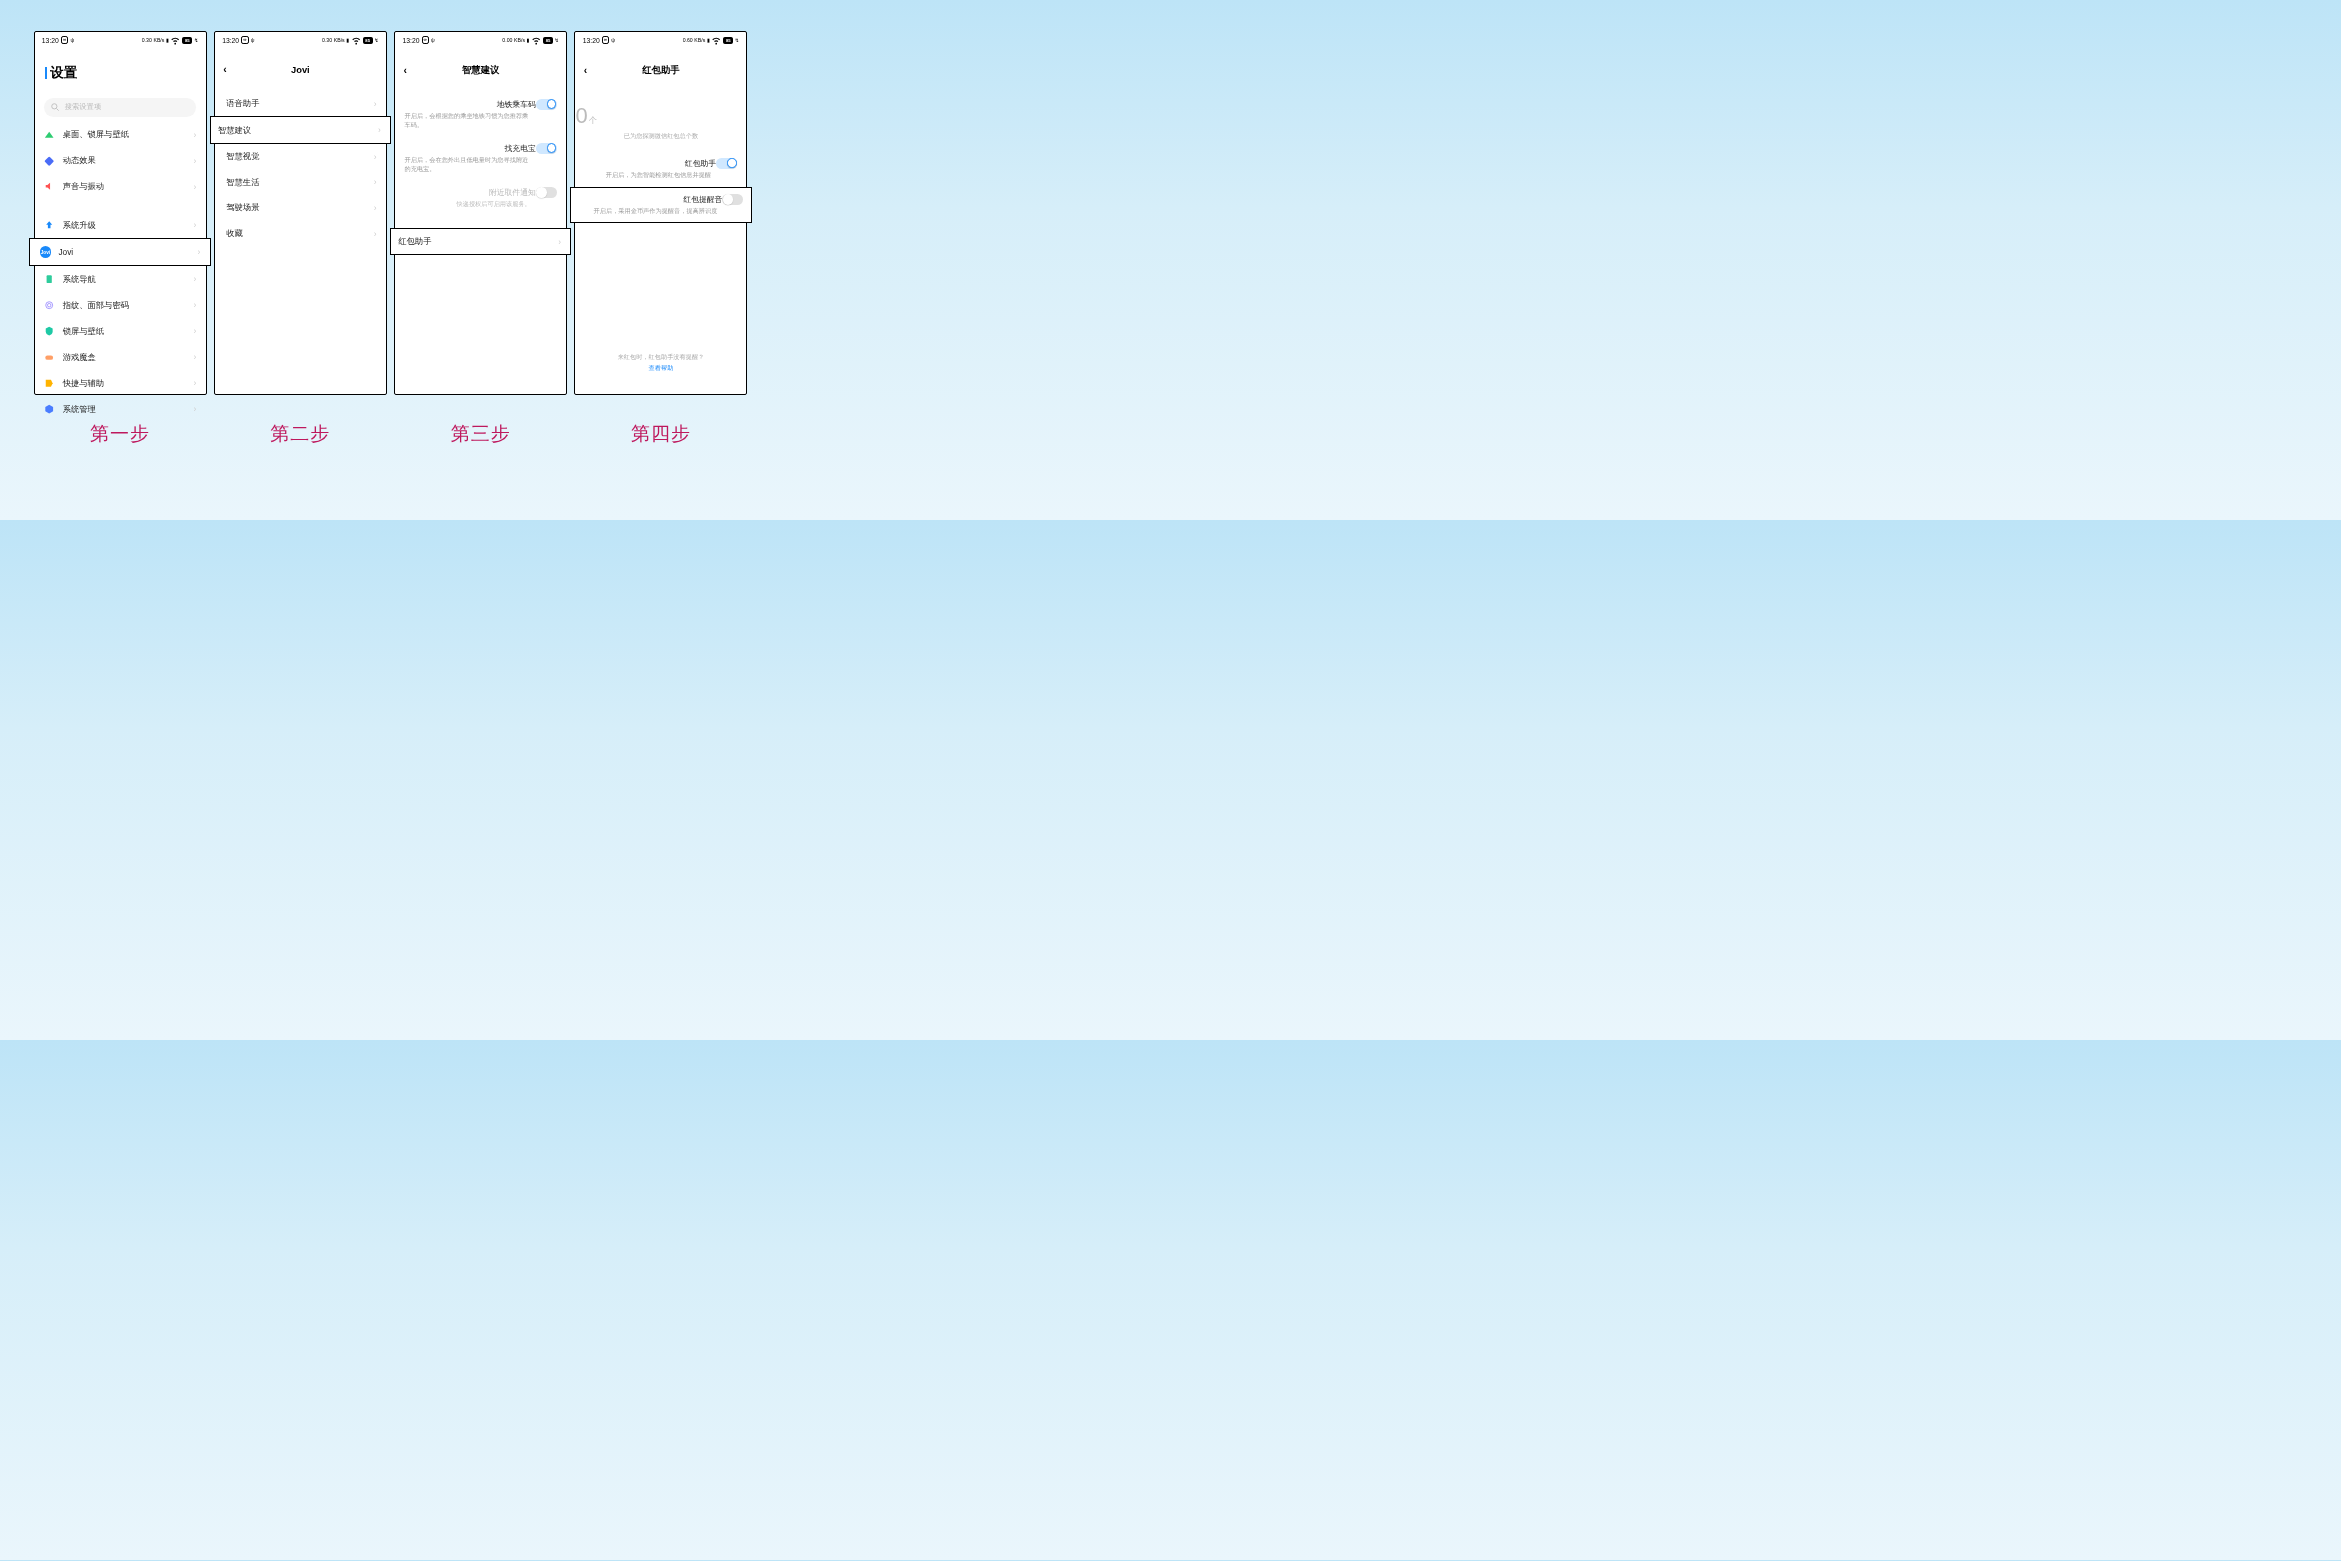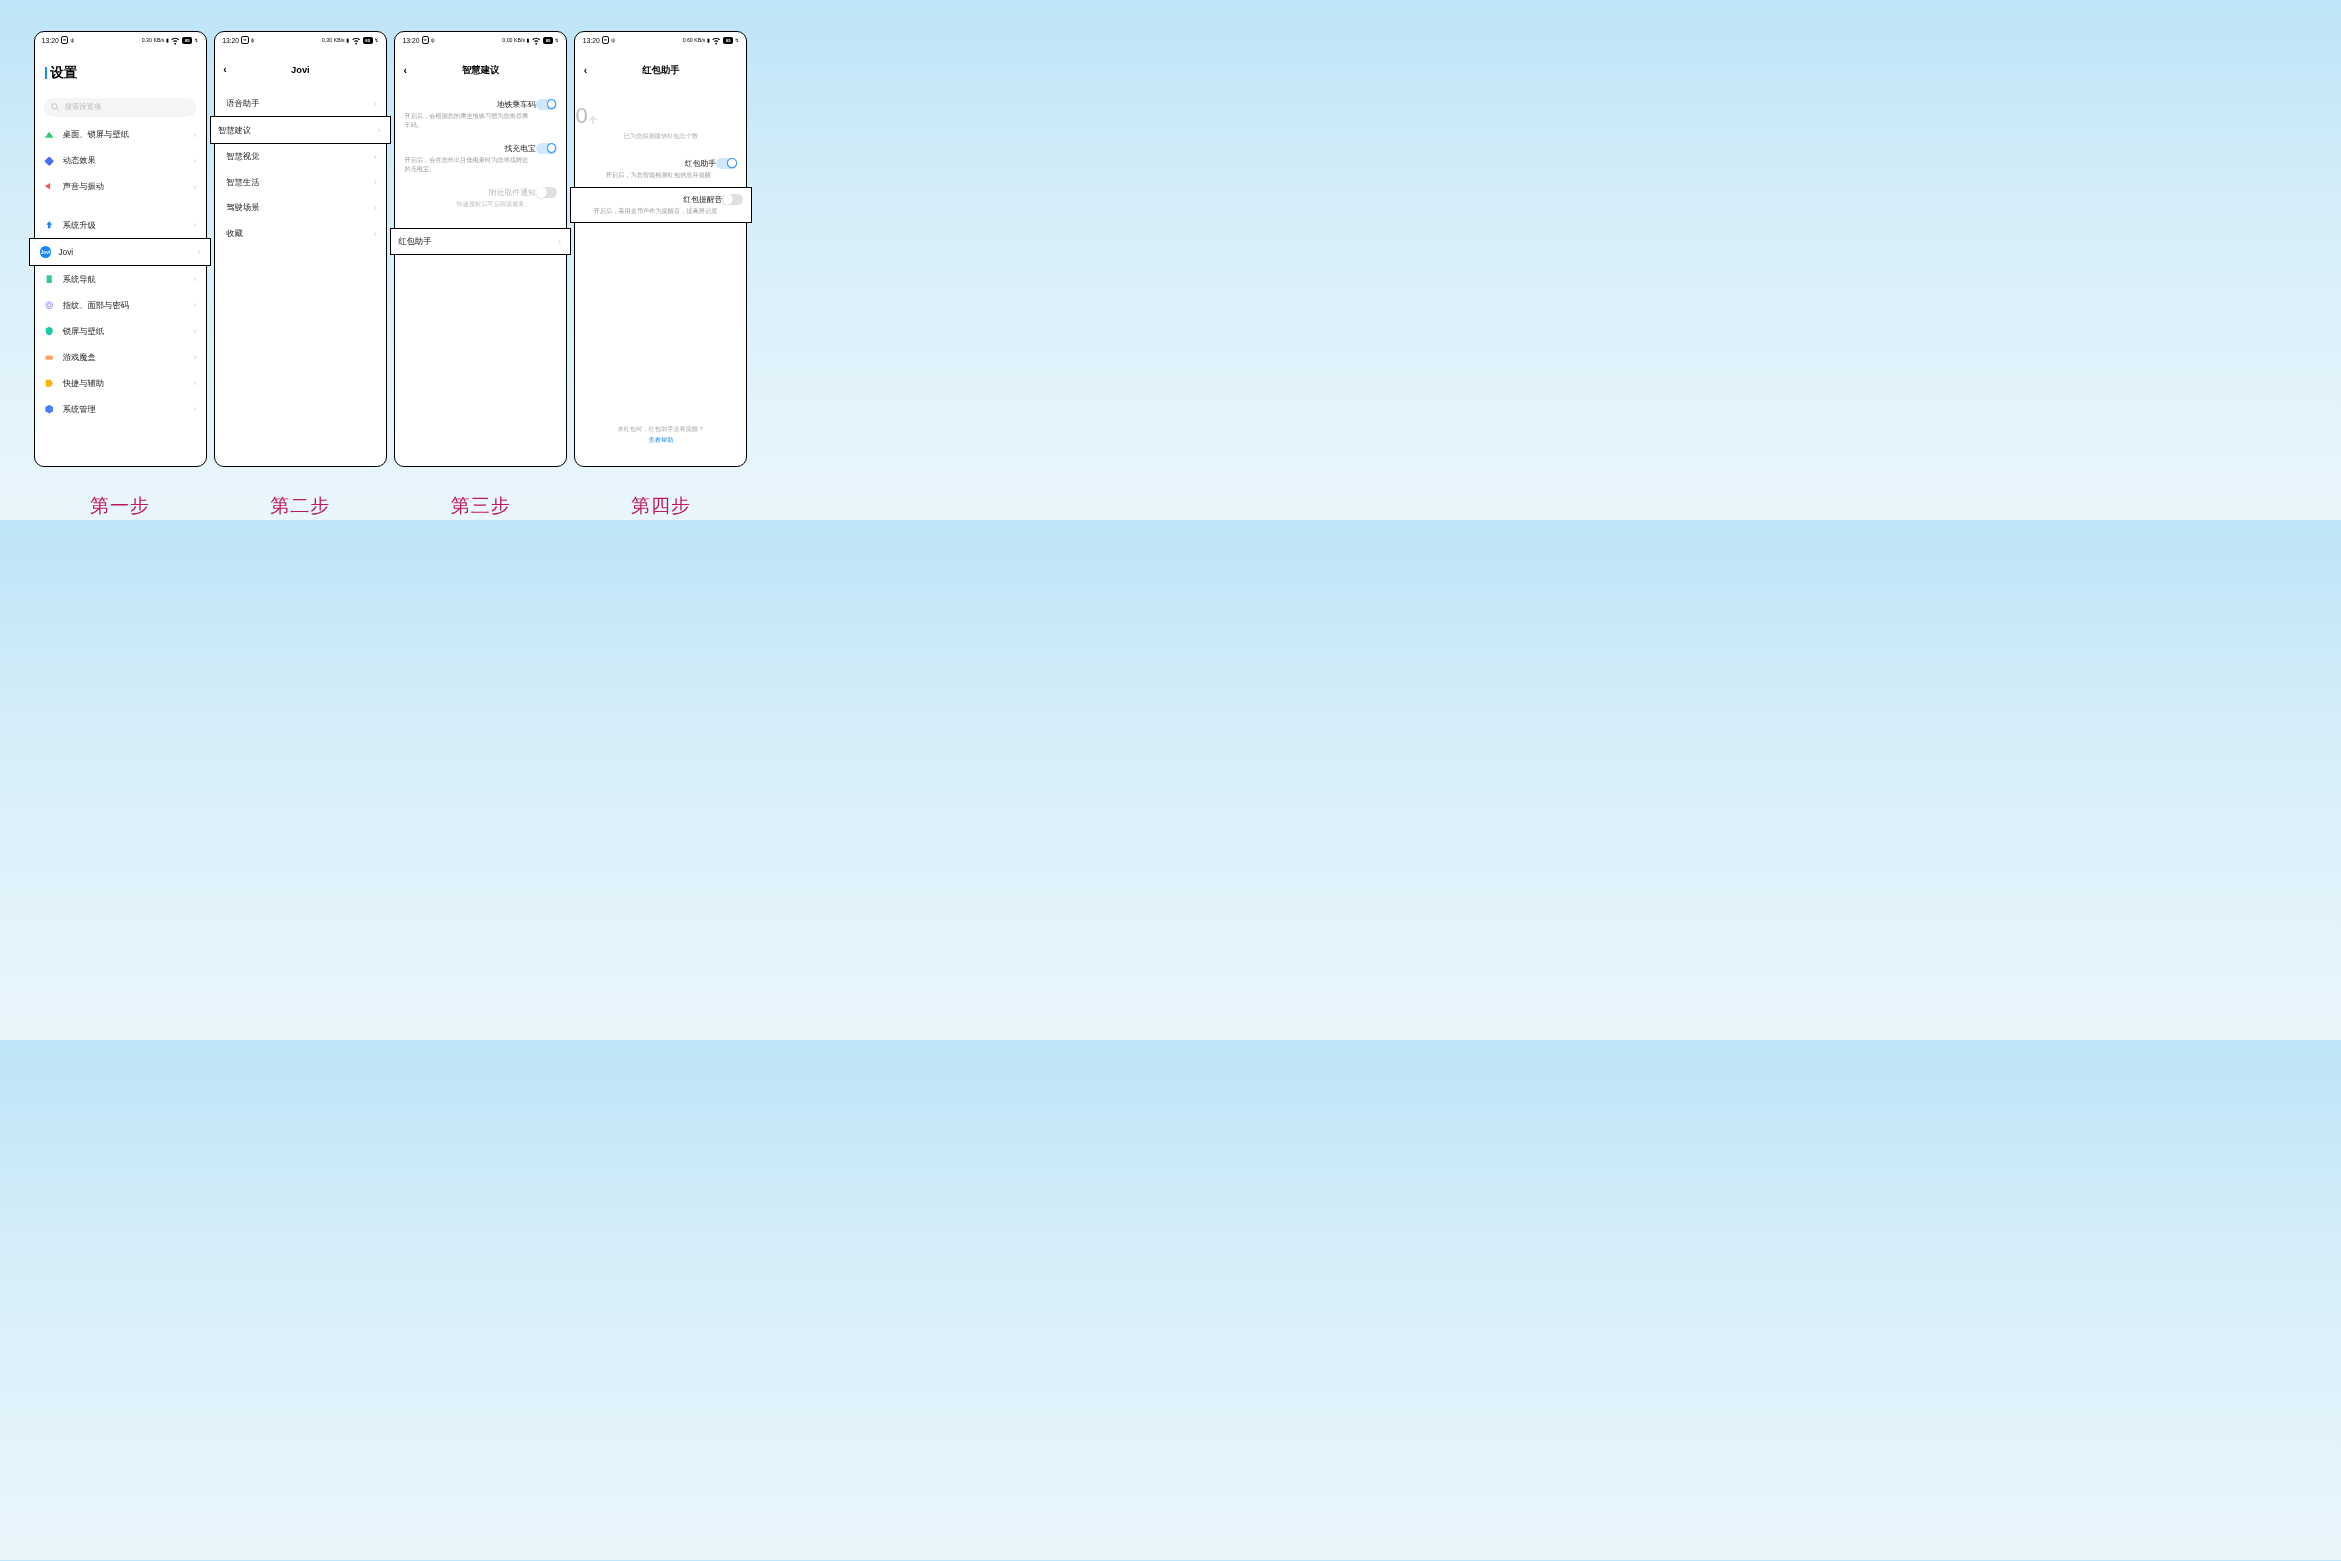--- a/index.html
+++ b/index.html
@@ -16,24 +16,24 @@
     padding: 31px 11.4px 10.4px 11.4px;
     justify-content: center;
   }
   .col {
     display: flex;
     flex-direction: column;
     align-items: center;
   }
   .phone {
     width: 173px;
-    height: 436px;
+    height: 364px;
     background: #fff;
     border: 1.6px solid #000;
-    border-radius: 10px;
+    border-radius: 2px;
     position: relative;
     overflow: visible;
   }
   .step-label {
     margin-top: 26px;
     font-size: 19px;
     font-weight: 500;
     color: #be185d;
     letter-spacing: 1px;
   }

